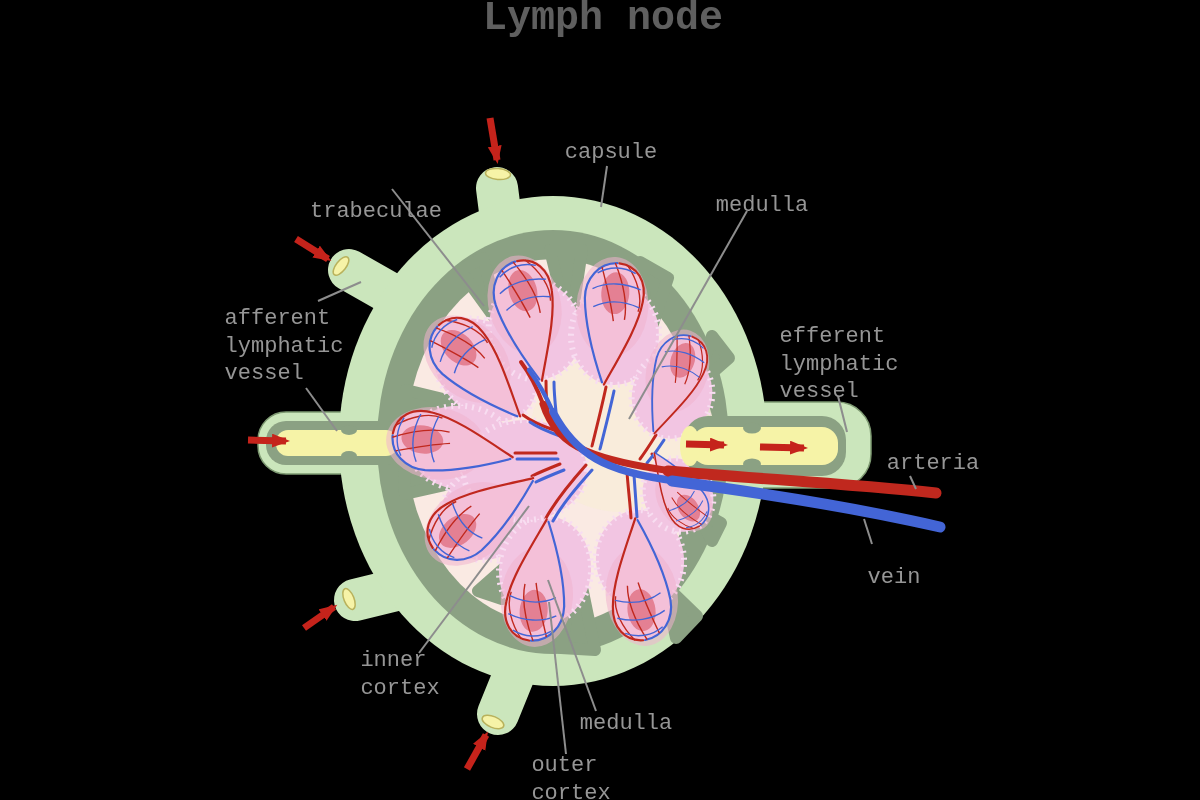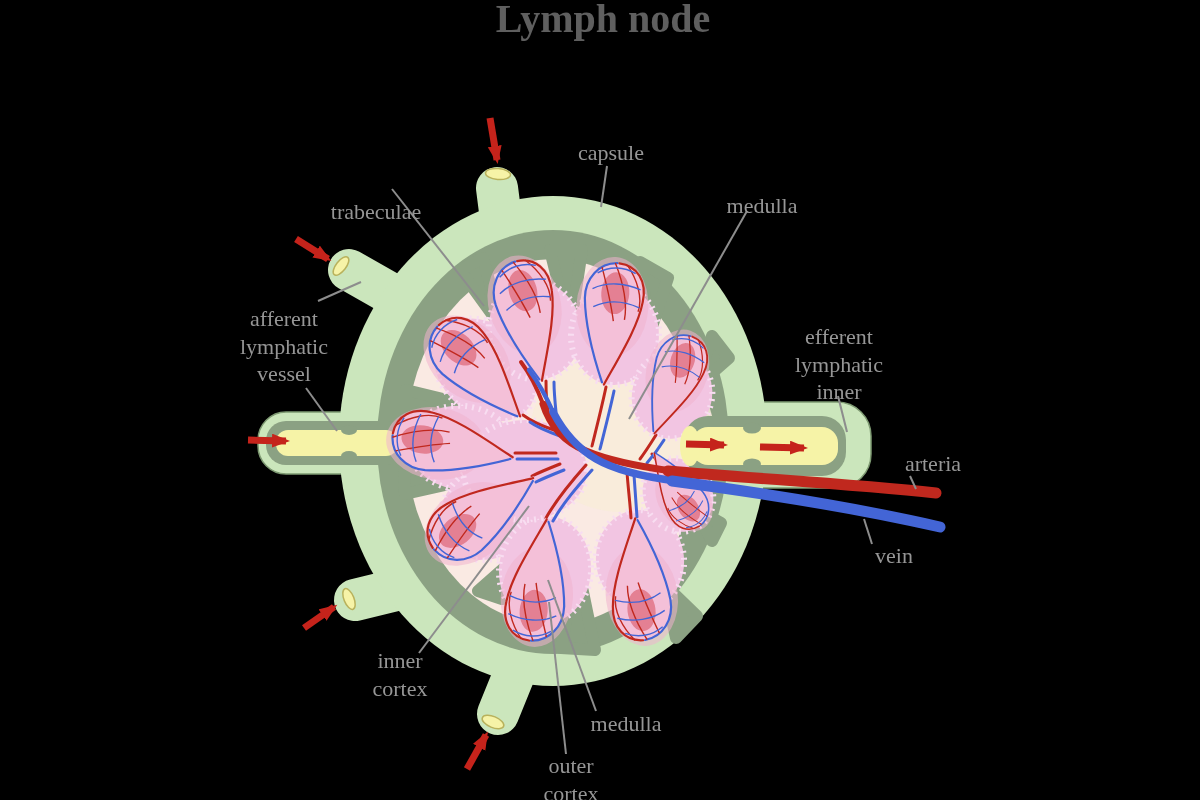--- a/index.html
+++ b/index.html
@@ -1,22 +1,22 @@
 <!DOCTYPE html>
 <html style="--background: #000000; --title-text: #5f5f5f; --label-text: #969696; --pointer-line: #8d8d8d; --capsule-green: #cbe6bc; --capsule-outline: #7e9a72; --trabecula-green: #8ba183; --cortex-pale: #faeae3; --medulla-cream: #f8ecd9; --inner-cortex-pink: #f2c5e2; --lobule-fringe: #f8ddf1; --follicle-pink: #f4c0d8; --follicle-blush: #f0b2cd; --follicle-core: #e48093; --lymph-yellow: #f6f3a7; --yellow-outline: #b9b25c; --artery-red: #c0281e; --vein-blue: #4365d6; --arrow-red: #c5231b;"><head>
 <meta charset="utf-8">
 <style>
   html,body{margin:0;padding:0;background:var(--background,#000);}
   .stage{position:relative;width:1200px;height:800px;background:var(--background,#000);
-         font-family:Liberation Serif, serif;overflow:hidden;}
+         font-family:Liberation Mono, monospace;overflow:hidden;}
   .stage svg{position:absolute;left:0;top:0;}
 
   .diagram-label{position:absolute;transform:translate(-50%,-50%);
     color:var(--label-text,#969696);font-size:22px;line-height:1.25;
-    text-align:center;white-space:pre-line;}
+    text-align:left;white-space:pre-line;}
   .diagram-title{position:absolute;transform:translate(-50%,-50%);
     color:var(--title-text,#5f5f5f);font-size:40px;font-weight:bold;}
 
   
   .capsule{fill:var(--capsule-green);}
   .capsule-stroked{fill:var(--capsule-green);stroke:var(--capsule-outline);stroke-width:1.5;}
   .stub{stroke:var(--capsule-green);stroke-width:42;stroke-linecap:round;}
   .ring{fill:var(--trabecula-green);}
   .pale{fill:var(--cortex-pale);}
   .finger{fill:var(--trabecula-green);stroke:var(--trabecula-green);stroke-width:12;stroke-linejoin:round;}
@@ -202,22 +202,22 @@
 <div class="diagram-title" style="left:603px;top:18px;">Lymph node</div>
 
 <div class="diagram-label" style="left:376px;top:176px;margin-top:36px;">trabeculae</div>
 <div class="diagram-label" style="left:611px;top:153px;">capsule</div>
 <div class="diagram-label" style="left:762px;top:206px;">medulla</div>
 <div class="diagram-label" style="left:284px;top:346px;">afferent
 lymphatic
 vessel</div>
 <div class="diagram-label" style="left:839px;top:364px;">efferent
 lymphatic
-inner</div>
+vessel</div>
 <div class="diagram-label" style="left:933px;top:464px;">arteria</div>
-<div class="diagram-label" style="left:894px;top:556px;">vein</div>
+<div class="diagram-label" style="left:894px;top:578px;">vein</div>
 <div class="diagram-label" style="left:400px;top:674px;">inner
 cortex</div>
 <div class="diagram-label" style="left:626px;top:724px;">medulla</div>
 <div class="diagram-label" style="left:571px;top:779px;">outer
 cortex</div>
 
 </div>
 
 </body></html>

